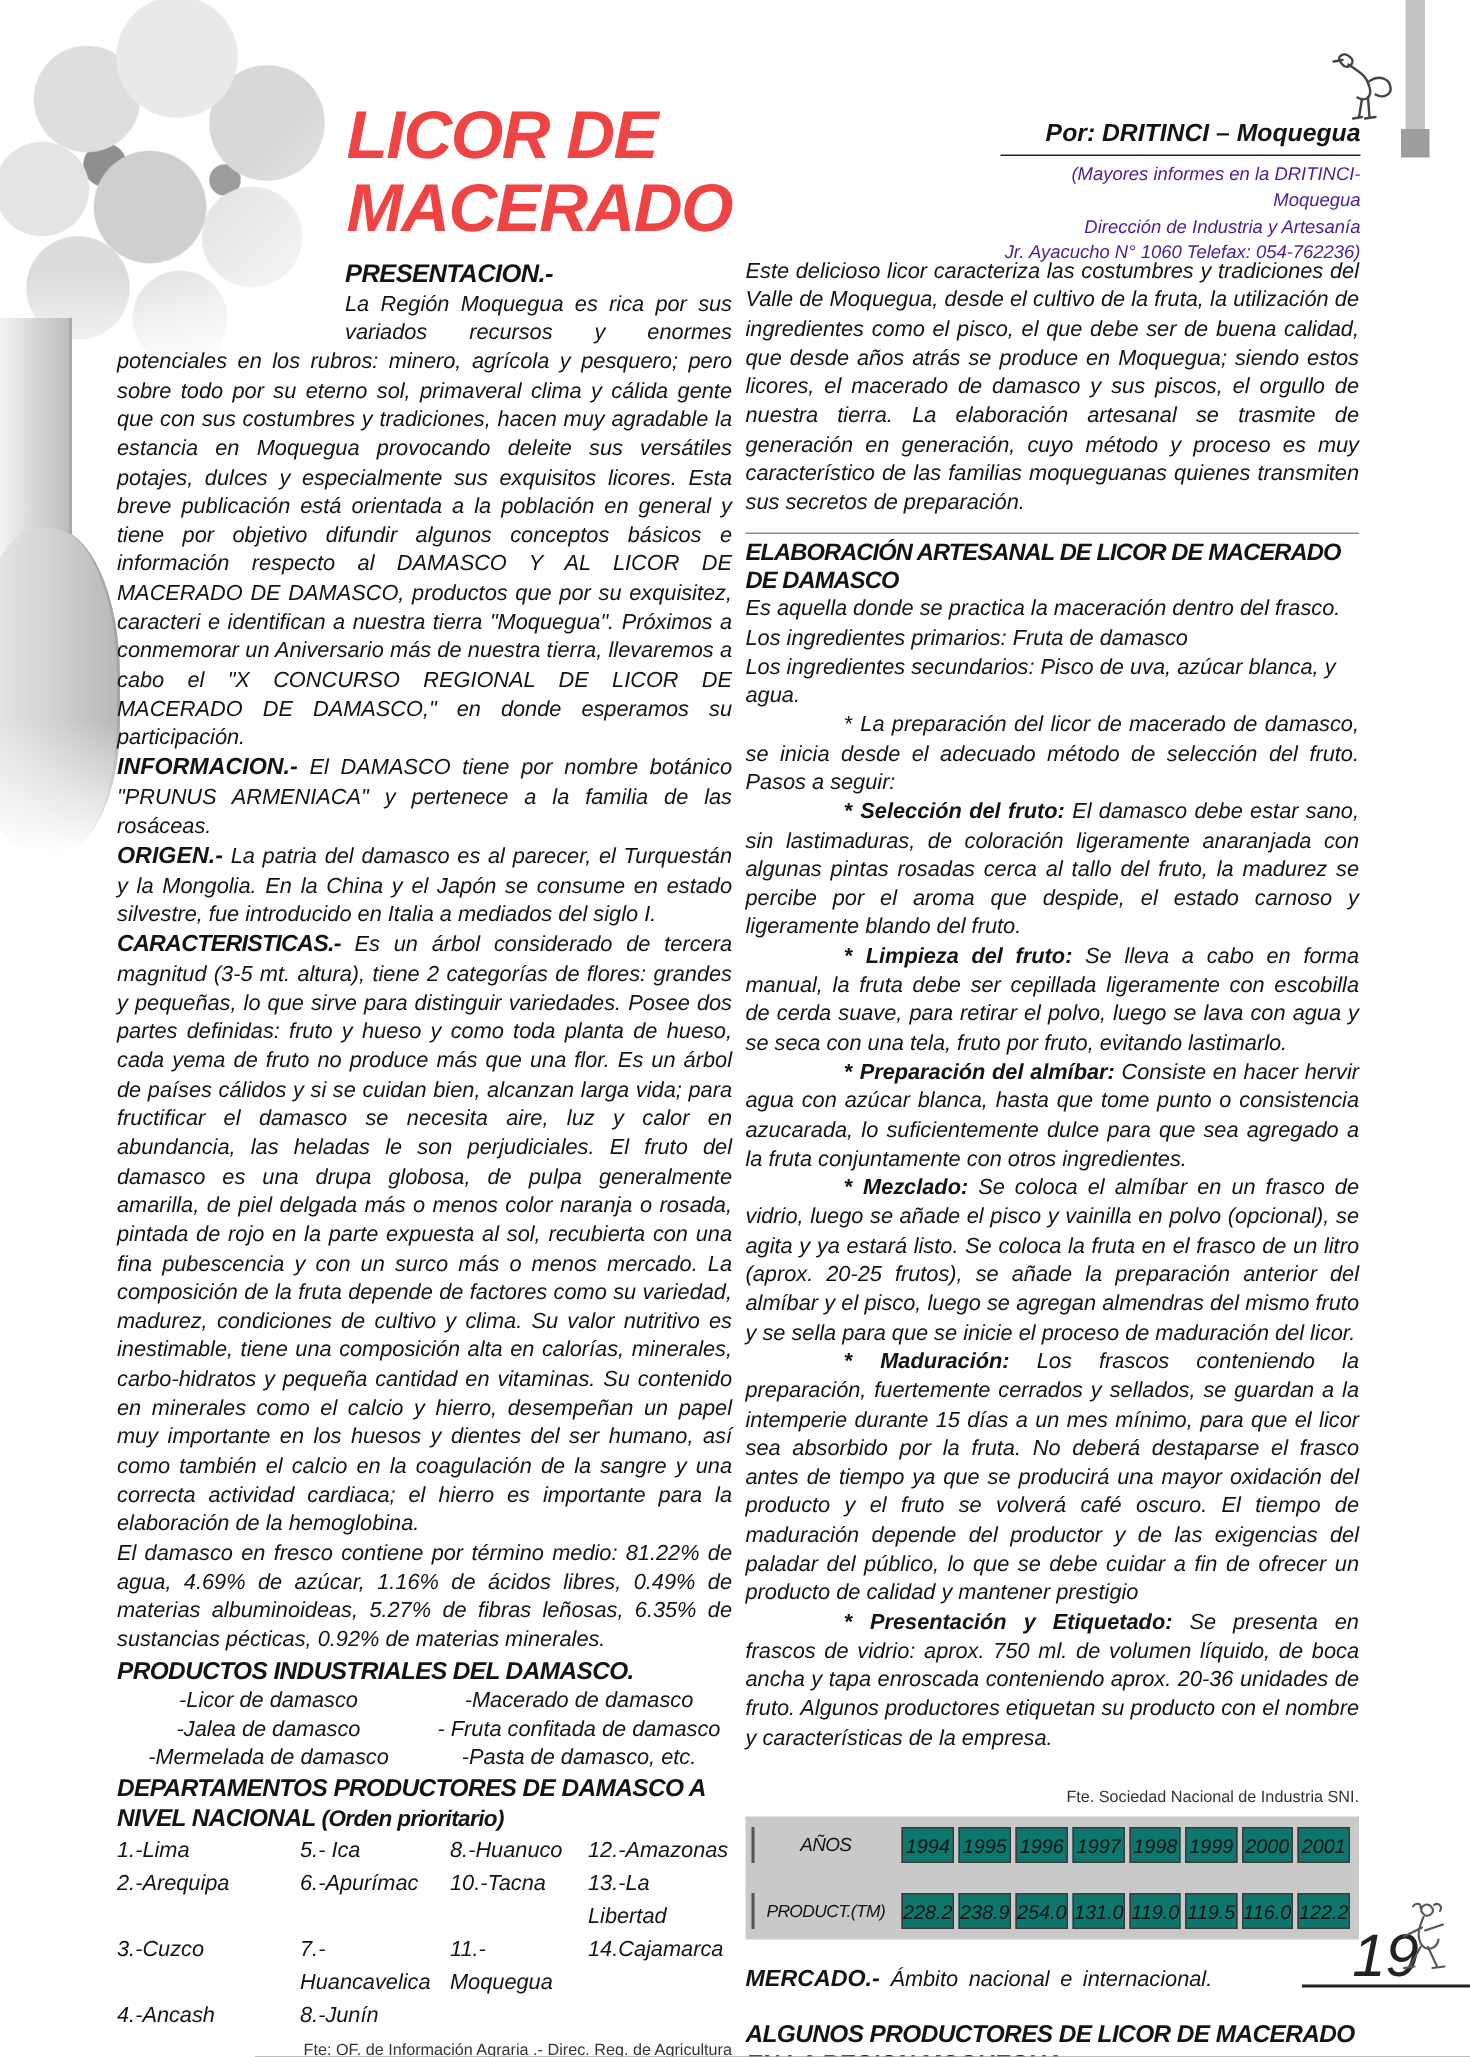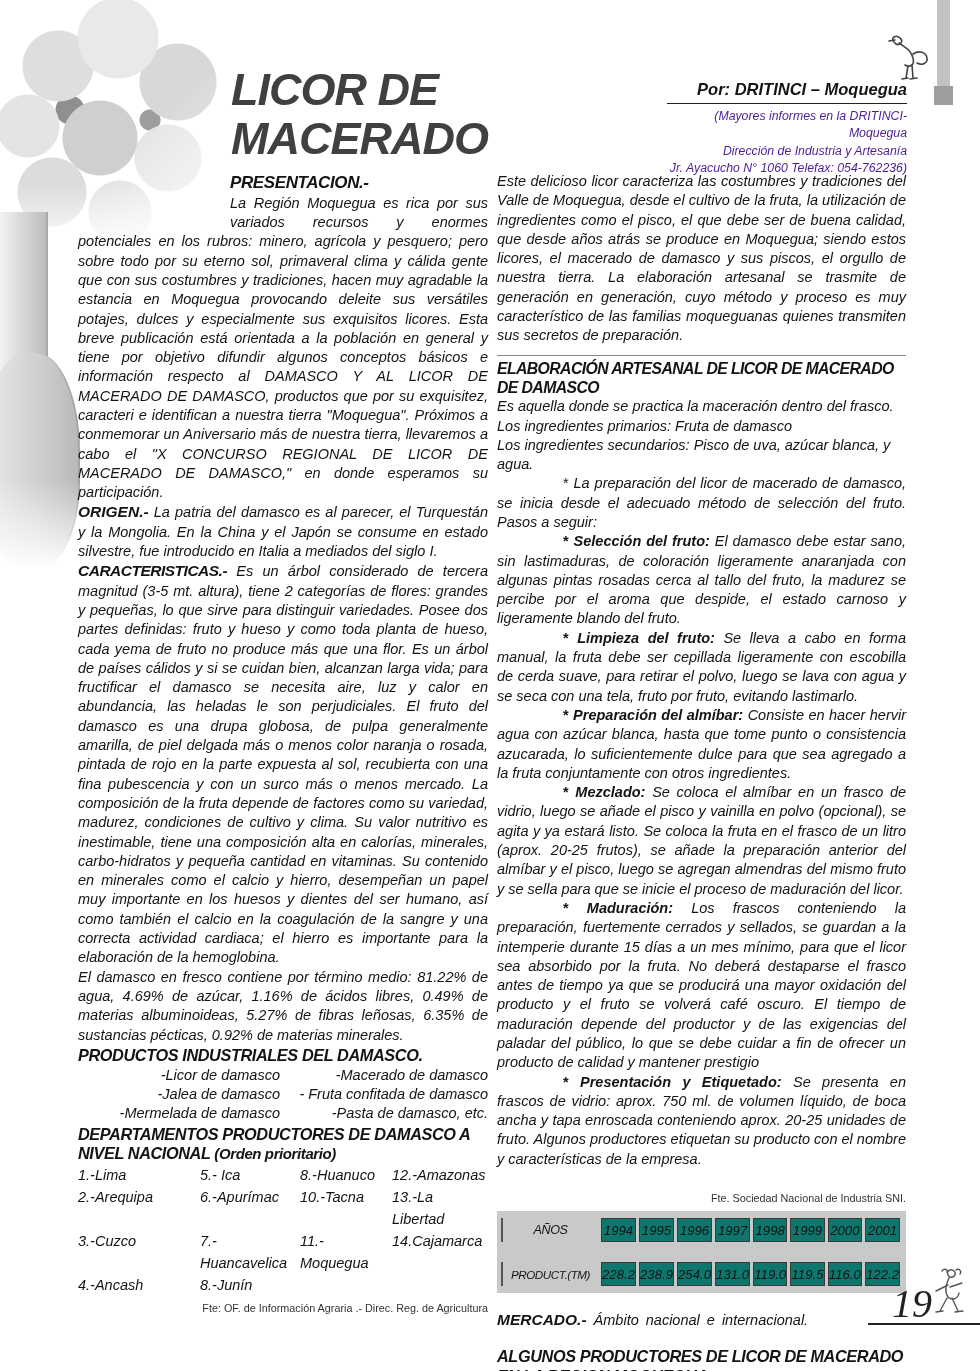--- a/index.html
+++ b/index.html
@@ -39,36 +39,36 @@
     border-right:2px solid #a5a5a5;
   }
   .bottle-fade{position:absolute;left:0;top:480px;width:120px;height:100px;
     background:linear-gradient(180deg,rgba(255,255,255,0),#ffffff 90%);}
   
   .corner-bar{position:absolute;right:30px;top:0;width:13px;height:86px;background:#c2c2c2;}
   .corner-square{position:absolute;right:27px;top:86px;width:19px;height:19px;background:#9e9e9e;}
   .bird-sketch{position:absolute;right:48px;top:32px;}
   
   .title{position:absolute;left:231px;top:66px;width:470px;
-    font-size:45px;font-weight:bold;letter-spacing:-1px;line-height:1.08;color:#404040;}
+    font-size:45px;font-weight:bold;letter-spacing:-1px;line-height:1.08;color:#ef4444;}
   .byline-block{position:absolute;right:73px;top:80px;width:240px;text-align:right;}
   .byline{font-size:16.5px;font-weight:bold;padding-bottom:4px;border-bottom:1.6px solid #222;
     display:block;}
   .contact{font-size:12.3px;line-height:1.42;margin-top:4px;color:#4c1d95;}
   
   .col{position:absolute;top:172px;font-size:14.5px;line-height:19.3px;text-align:justify;}
   .col-left{left:78px;width:410px;}
   .col-right{left:497px;width:409px;}
   p{margin:0;}
   .lead{font-weight:bold;}
   .wrap-spacer{float:left;width:152px;height:60px;}
   .sec-heading{font-weight:bold;font-size:16.3px;letter-spacing:-0.4px;line-height:1.22;
     text-align:left;margin-top:1px;}
   .sub-note{font-weight:bold;}
-  .list2{display:grid;grid-template-columns:202px auto;column-gap:4px;text-align:right;}
+  .list2{display:grid;grid-template-columns:202px auto;column-gap:4px;text-align:center;}
   .list4{display:grid;grid-template-columns:122px 100px 92px auto;text-align:left;
     line-height:22px;}
   .caption{font-style:normal;font-size:10.8px;color:#333;text-align:right;margin-top:3px;}
   
   .ptable{background:#c9c9c9;padding:7px 6px 7px 4px;margin-top:3px;
     display:grid;grid-template-columns:97px repeat(8,1fr);grid-auto-rows:24px;
     gap:20px 3px;align-items:stretch;font-style:italic;}
   .plabel{display:flex;align-items:center;justify-content:center;font-size:12.6px;
     letter-spacing:-0.4px;border-left:2px solid #555;}
   .plabel.small{font-size:11.6px;}
@@ -77,22 +77,22 @@
   
   .rule{border:none;border-top:1.3px solid #8a8a8a;margin:9px 0 3px 0;}
   .plainline{text-align:left;}
   .step{text-indent:66px;}
   .step-label{font-weight:bold;}
   .mercado{text-align:left;margin-top:17px;word-spacing:3px;}
   .producers{margin-top:4px;text-align:left;}
   .prod-row{display:grid;grid-template-columns:26px auto;line-height:22.5px;}
   .bullet{font-style:normal;}
   
-  .page-num{position:absolute;right:48px;bottom:44px;
-    font-family:Liberation Serif, serif;font-style:italic;font-size:40px;color:#222;}
+  .page-num{position:absolute;right:34px;bottom:44px;
+    font-family:Liberation Sans, sans-serif;font-style:italic;font-size:40px;color:#222;}
   .footer-line{position:absolute;right:0;bottom:46px;width:112px;height:0;
     border-top:2px solid #222;}
   .figure-sketch{position:absolute;right:8px;bottom:52px;}
 </style>
 </head>
 <body>
 
 <div class="page">
 
   <div class="margin-art">
@@ -126,20 +126,24 @@
       <div>Dirección de Industria y Artesanía</div>
       <div>Jr. Ayacucho N° 1060 Telefax: 054-762236)</div>
     </div>
   </div>
 
   <div class="col col-left">
     <div class="wrap-spacer"></div>
     <p class="sec-heading" style="font-size:17px;">PRESENTACION.-</p>
     <p>La Región Moquegua es rica por sus variados recursos y enormes potenciales en los rubros: minero, agrícola y pesquero; pero sobre todo por su eterno sol, primaveral clima y cálida gente que con sus costumbres y tradiciones, hacen muy agradable la estancia en Moquegua provocando deleite sus versátiles potajes, dulces y especialmente sus exquisitos licores. Esta breve publicación está orientada a la población en general y tiene por objetivo difundir algunos conceptos básicos e información respecto al DAMASCO Y AL LICOR DE MACERADO DE DAMASCO, productos que por su exquisitez, caracteri e identifican a nuestra tierra "Moquegua". Próximos a conmemorar un Aniversario más de nuestra tierra, llevaremos a cabo el "X CONCURSO REGIONAL DE LICOR DE MACERADO DE DAMASCO," en donde esperamos su participación.</p>
 
+    <p>
+      <span class="lead" style="font-size:15.5px;">INFORMACION.-</span>
+      <span>El DAMASCO tiene por nombre botánico "PRUNUS ARMENIACA" y pertenece a la familia de las rosáceas.</span>
+    </p>
     <p>
       <span class="lead" style="font-size:15.5px;">ORIGEN.-</span>
       <span>La patria del damasco es al parecer, el Turquestán y la Mongolia. En la China y el Japón se consume en estado silvestre, fue introducido en Italia a mediados del siglo I.</span>
     </p>
     <p>
       <span class="lead" style="font-size:15.5px;letter-spacing:-0.5px;">CARACTERISTICAS.-</span>
       <span>Es un árbol considerado de tercera magnitud (3-5 mt. altura), tiene 2 categorías de flores: grandes y pequeñas, lo que sirve para distinguir variedades. Posee dos partes definidas: fruto y hueso y como toda planta de hueso, cada yema de fruto no produce más que una flor. Es un árbol de países cálidos y si se cuidan bien, alcanzan larga vida; para fructificar el damasco se necesita aire, luz y calor en abundancia, las heladas le son perjudiciales. El fruto del damasco es una drupa globosa, de pulpa generalmente amarilla, de piel delgada más o menos color naranja o rosada, pintada de rojo en la parte expuesta al sol, recubierta con una fina pubescencia y con un surco más o menos mercado. La composición de la fruta depende de factores como su variedad, madurez, condiciones de cultivo y clima. Su valor nutritivo es inestimable, tiene una composición alta en calorías, minerales, carbo-hidratos y pequeña cantidad en vitaminas. Su contenido en minerales como el calcio y hierro, desempeñan un papel muy importante en los huesos y dientes del ser humano, así como también el calcio en la coagulación de la sangre y una correcta actividad cardiaca; el hierro es importante para la elaboración de la hemoglobina.</span>
     </p>
     <p>El damasco en fresco contiene por término medio: 81.22% de agua, 4.69% de azúcar, 1.16% de ácidos libres, 0.49% de materias albuminoideas, 5.27% de fibras leñosas, 6.35% de sustancias pécticas, 0.92% de materias minerales.</p>
 
@@ -214,21 +218,21 @@
       <span>Se coloca el almíbar en un frasco de vidrio, luego se añade el pisco y vainilla en polvo (opcional), se agita y ya estará listo. Se coloca la fruta en el frasco de un litro (aprox. 20-25 frutos), se añade la preparación anterior del almíbar y el pisco, luego se agregan almendras del mismo fruto y se sella para que se inicie el proceso de maduración del licor.</span>
     </p>
     <p class="step">
       <span class="bullet step-label">*</span>
       <span class="step-label">Maduración:</span>
       <span>Los frascos conteniendo la preparación, fuertemente cerrados y sellados, se guardan a la intemperie durante 15 días a un mes mínimo, para que el licor sea absorbido por la fruta. No deberá destaparse el frasco antes de tiempo ya que se producirá una mayor oxidación del producto y el fruto se volverá café oscuro. El tiempo de maduración depende del productor y de las exigencias del paladar del público, lo que se debe cuidar a fin de ofrecer un producto de calidad y mantener prestigio</span>
     </p>
     <p class="step">
       <span class="bullet step-label">*</span>
       <span class="step-label">Presentación y Etiquetado:</span>
-      <span>Se presenta en frascos de vidrio: aprox. 750 ml. de volumen líquido, de boca ancha y tapa enroscada conteniendo aprox. 20-25 unidades de fruto. Algunos productores etiquetan su producto con el nombre y características de la empresa.</span>
+      <span>Se presenta en frascos de vidrio: aprox. 750 ml. de volumen líquido, de boca ancha y tapa enroscada conteniendo aprox. 20-36 unidades de fruto. Algunos productores etiquetan su producto con el nombre y características de la empresa.</span>
     </p>
 
     <div class="caption" style="margin-top:20px;">Fte. Sociedad Nacional de Industria SNI.</div>
 
     <div class="ptable">
       <div class="plabel">AÑOS</div>
       <div class="tcell">1994</div>
       <div class="tcell">1995</div>
       <div class="tcell">1996</div>
       <div class="tcell">1997</div>

